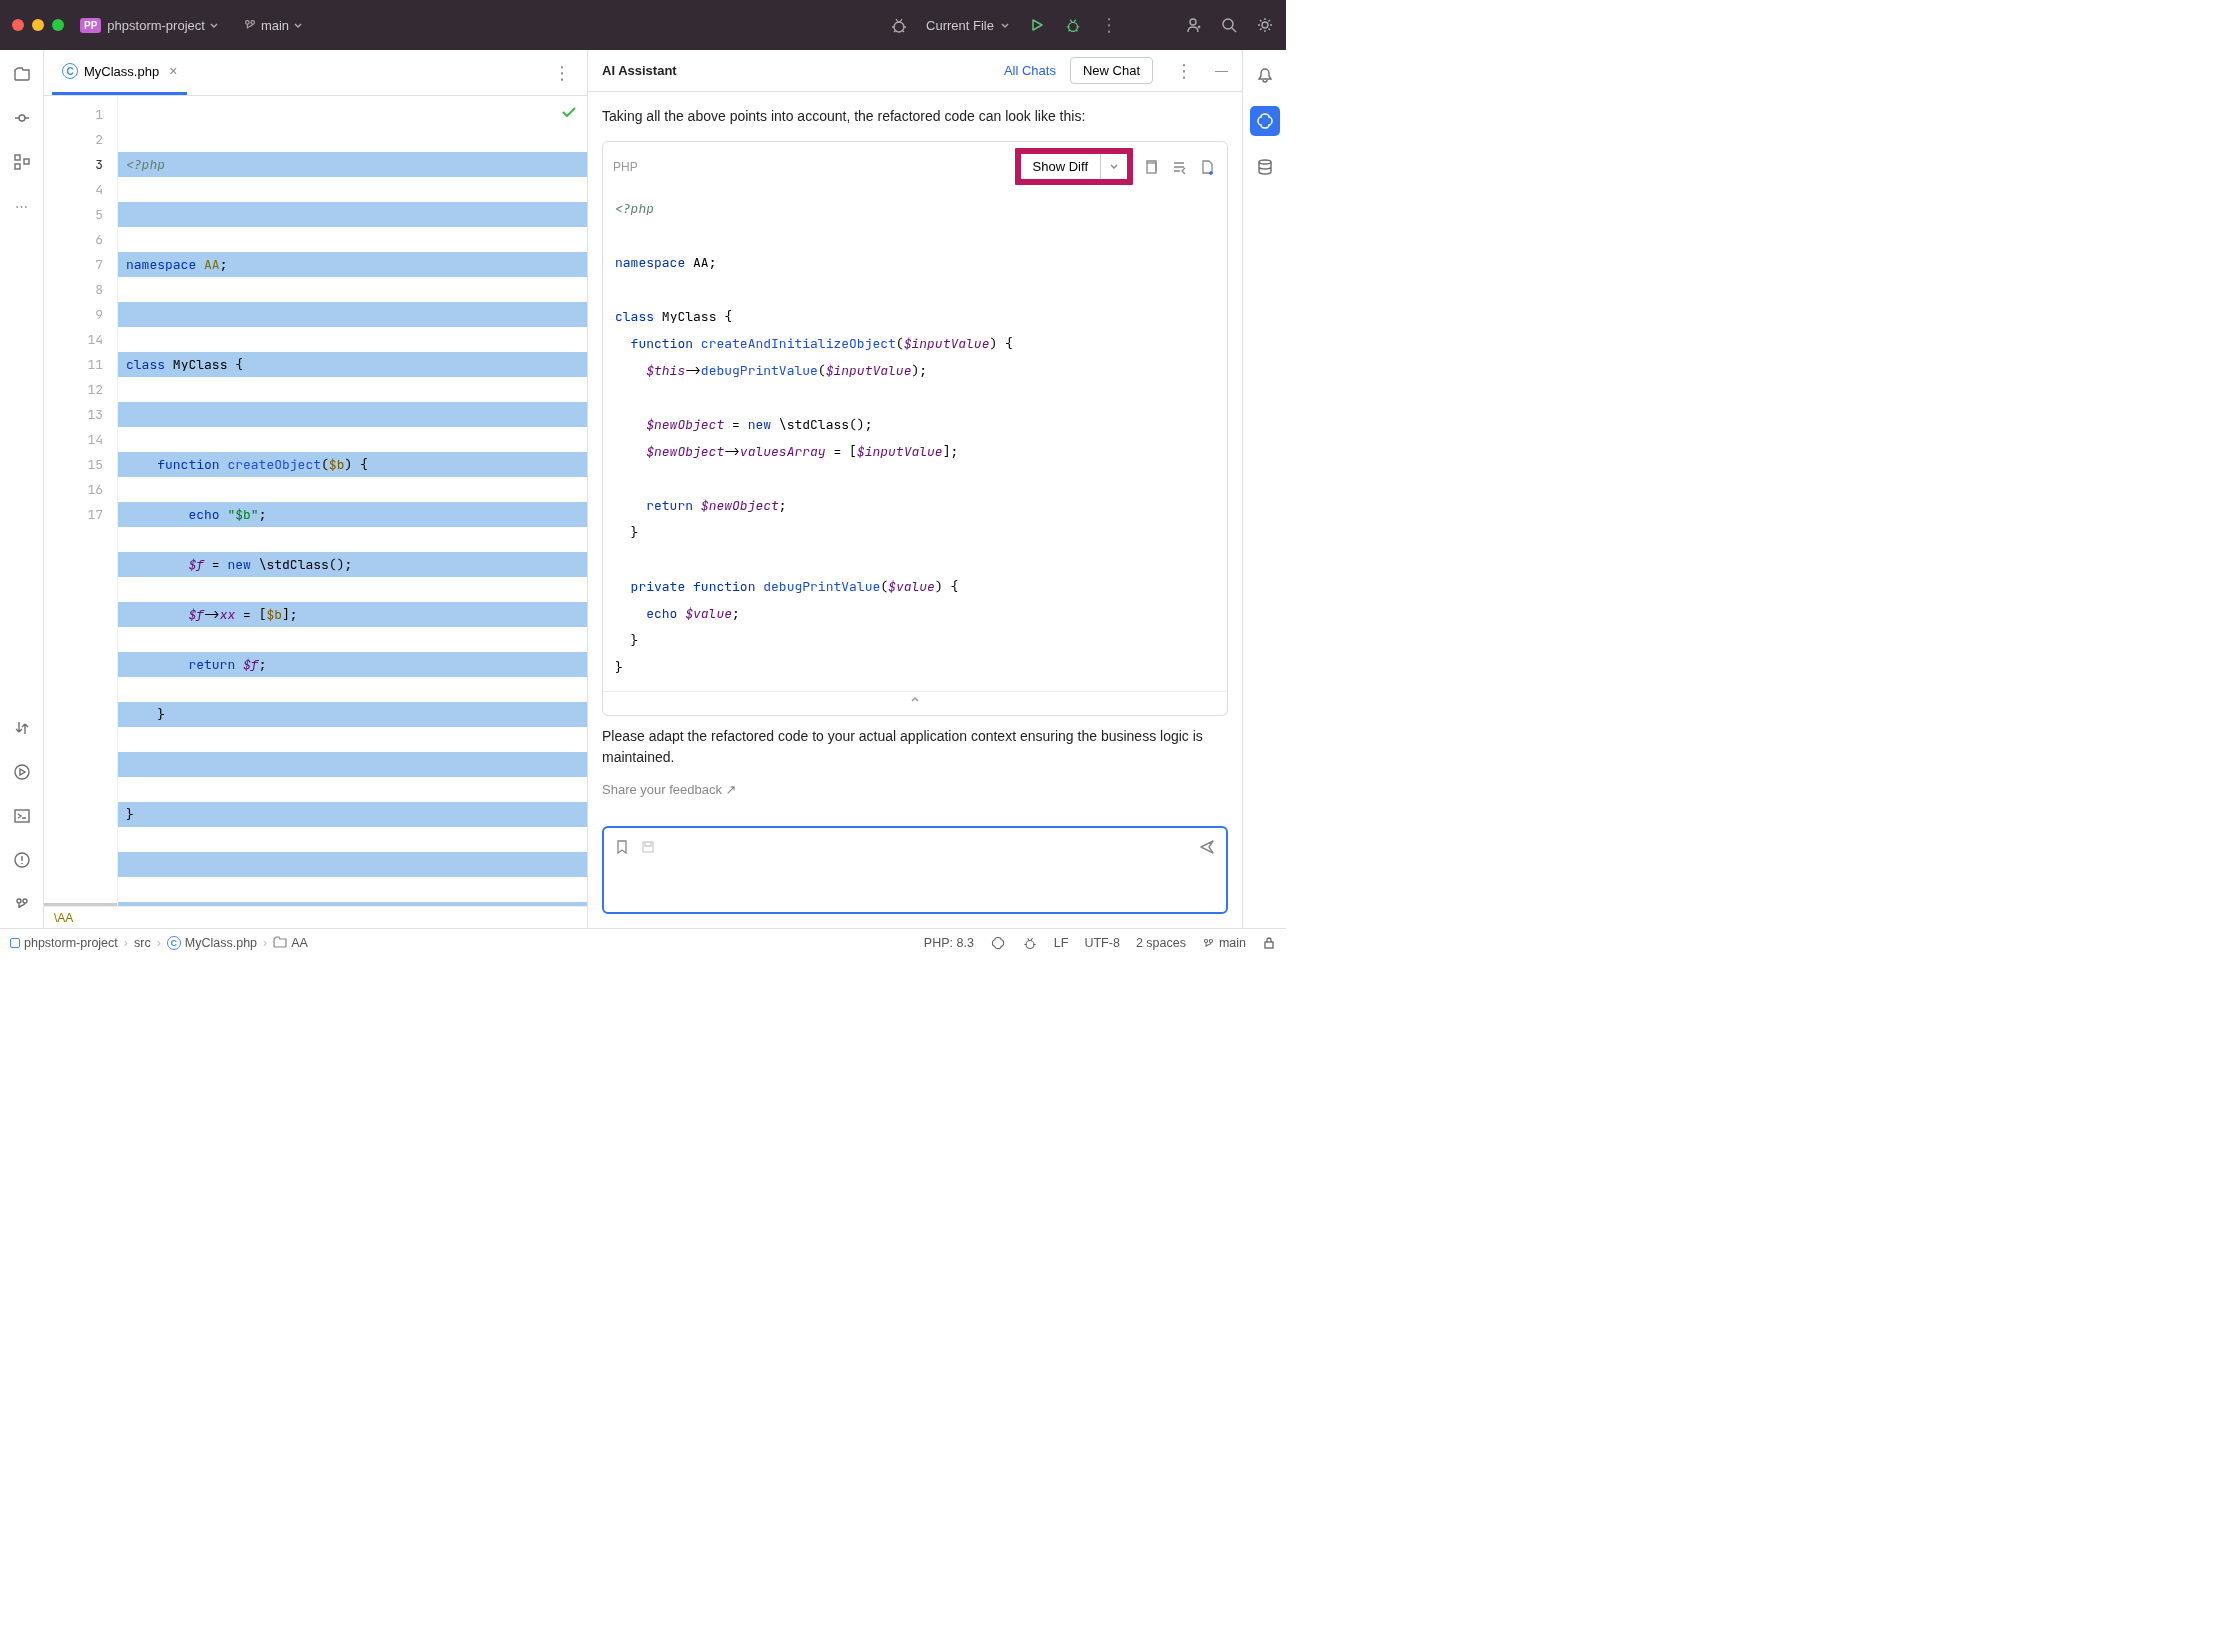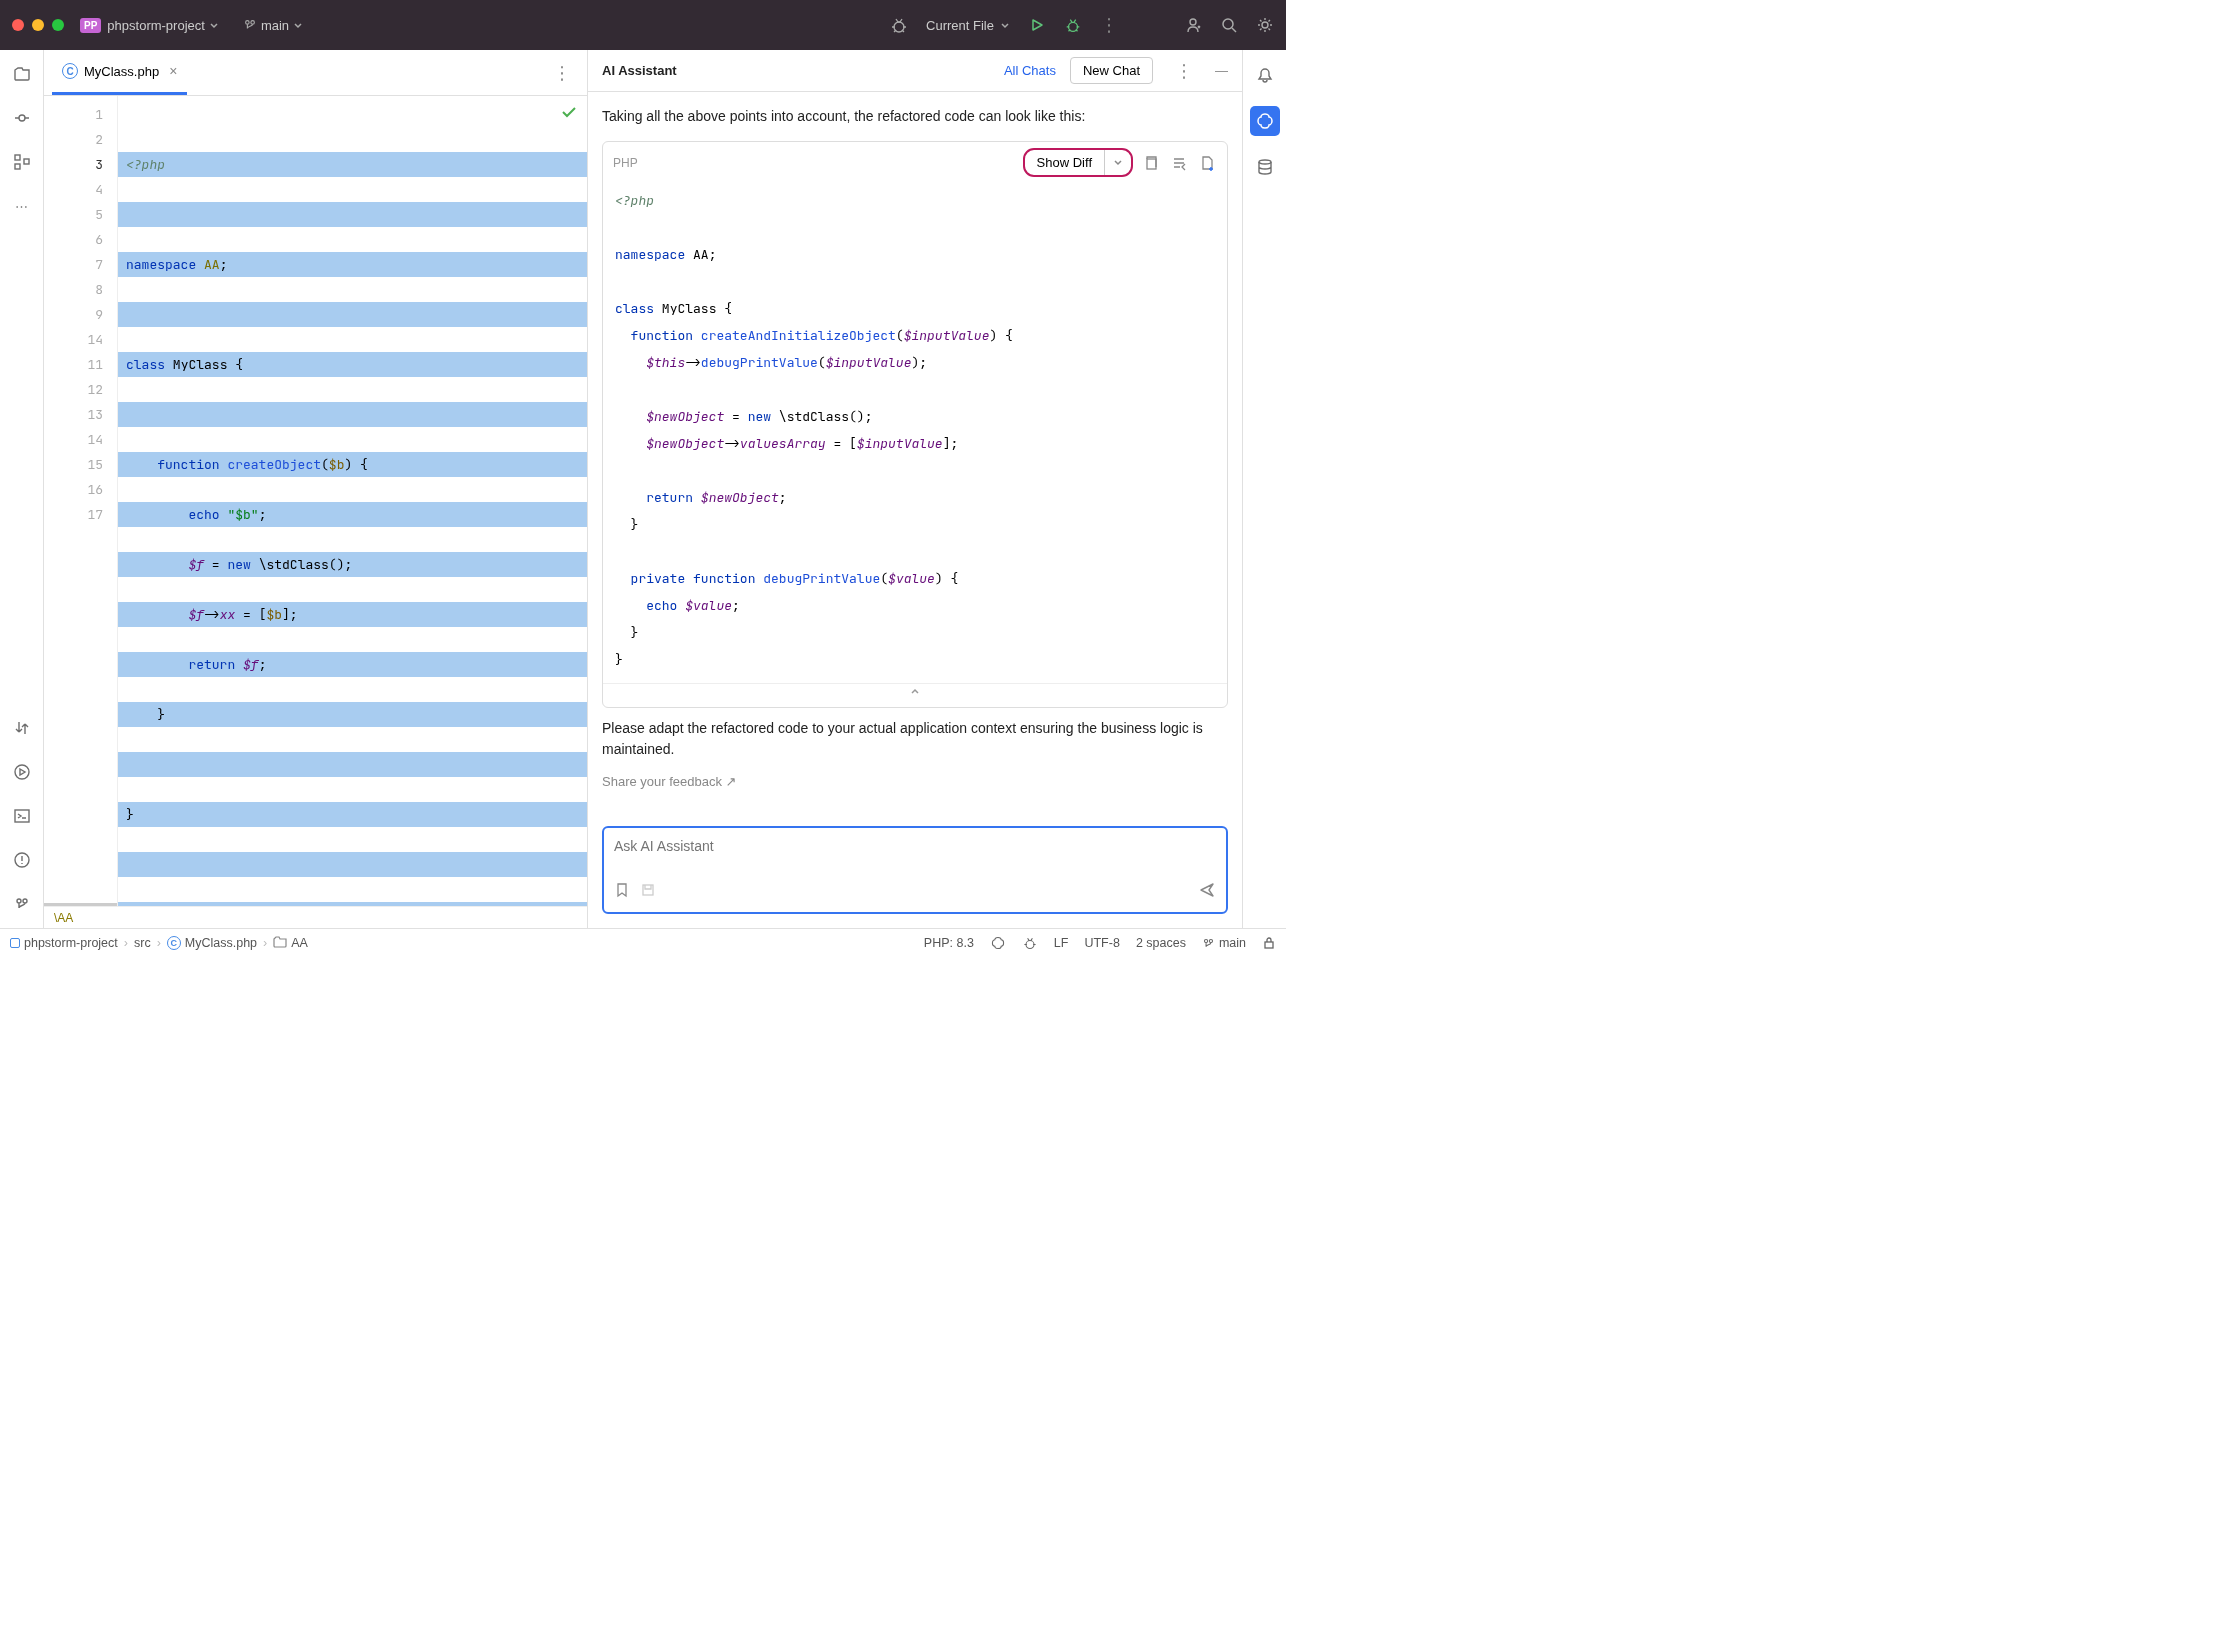--- a/index.html
+++ b/index.html
@@ -125,21 +125,21 @@
 .code-block {
   border: 1px solid #ddd; border-radius: 6px; overflow: hidden;
   margin-bottom: 10px; position: relative;
 }
 .code-block-hdr {
   display: flex; align-items: center; padding: 6px 10px;
 }
 .lang-badge { color: #999; font-size: 12px; }
 .code-block-hdr .spacer { flex: 1; }
 .show-diff {
-  border: 2px solid #be185d; border-radius: 11px;
+  border: 6px solid #be185d; border-radius: 1px;
   display: flex; align-items: center; cursor: pointer;
   background: #fff;
 }
 .show-diff span { padding: 5px 12px; }
 .show-diff .dd { border-left: 1px solid #ccc; padding: 5px 8px; color: #888; }
 .cb-icon { color: #888; margin-left: 10px; cursor: pointer; width: 18px; display:flex; }
 .code-block pre {
   font-family: "JetBrains Mono", Menlo, monospace;
   font-size: 13px; line-height: 27px; padding: 4px 12px 10px 12px;
   white-space: pre;
@@ -421,21 +421,20 @@
 }</pre>
         <div class="expand-caret"><svg width="12" height="12" viewBox="0 0 12 12">
               <path d="M3 7l3-3 3 3" stroke="#999" fill="none" stroke-width="1.5"></path>
             </svg></div>
       </div>
       <div class="ai-text">Please adapt the refactored code to your actual application context ensuring the business logic is maintained.</div>
       <div class="feedback">Share your feedback ↗</div>
     </div>
     <div class="ai-input-wrap">
       <div class="ai-input">
-        <textarea placeholder="Ask AI Assistant" style=""></textarea>
         <div class="ai-input-icons">
           <span class="aii"><svg width="16" height="16" viewBox="0 0 16 16">
                 <path d="M4 2h8v12l-4-3-4 3z" stroke="#888" fill="none" stroke-width="1.3"></path>
               </svg></span>
           <span class="aii"><svg width="16" height="16" viewBox="0 0 16 16">
                 <rect x="3" y="3" width="10" height="10" stroke="#ccc" fill="none" stroke-width="1.3"></rect>
                 <path d="M5 3v4h6V3" stroke="#ccc" fill="none" stroke-width="1.3"></path>
               </svg></span>
           <div class="spacer"></div>
           <span class="aii"><svg width="18" height="18" viewBox="0 0 18 18">

